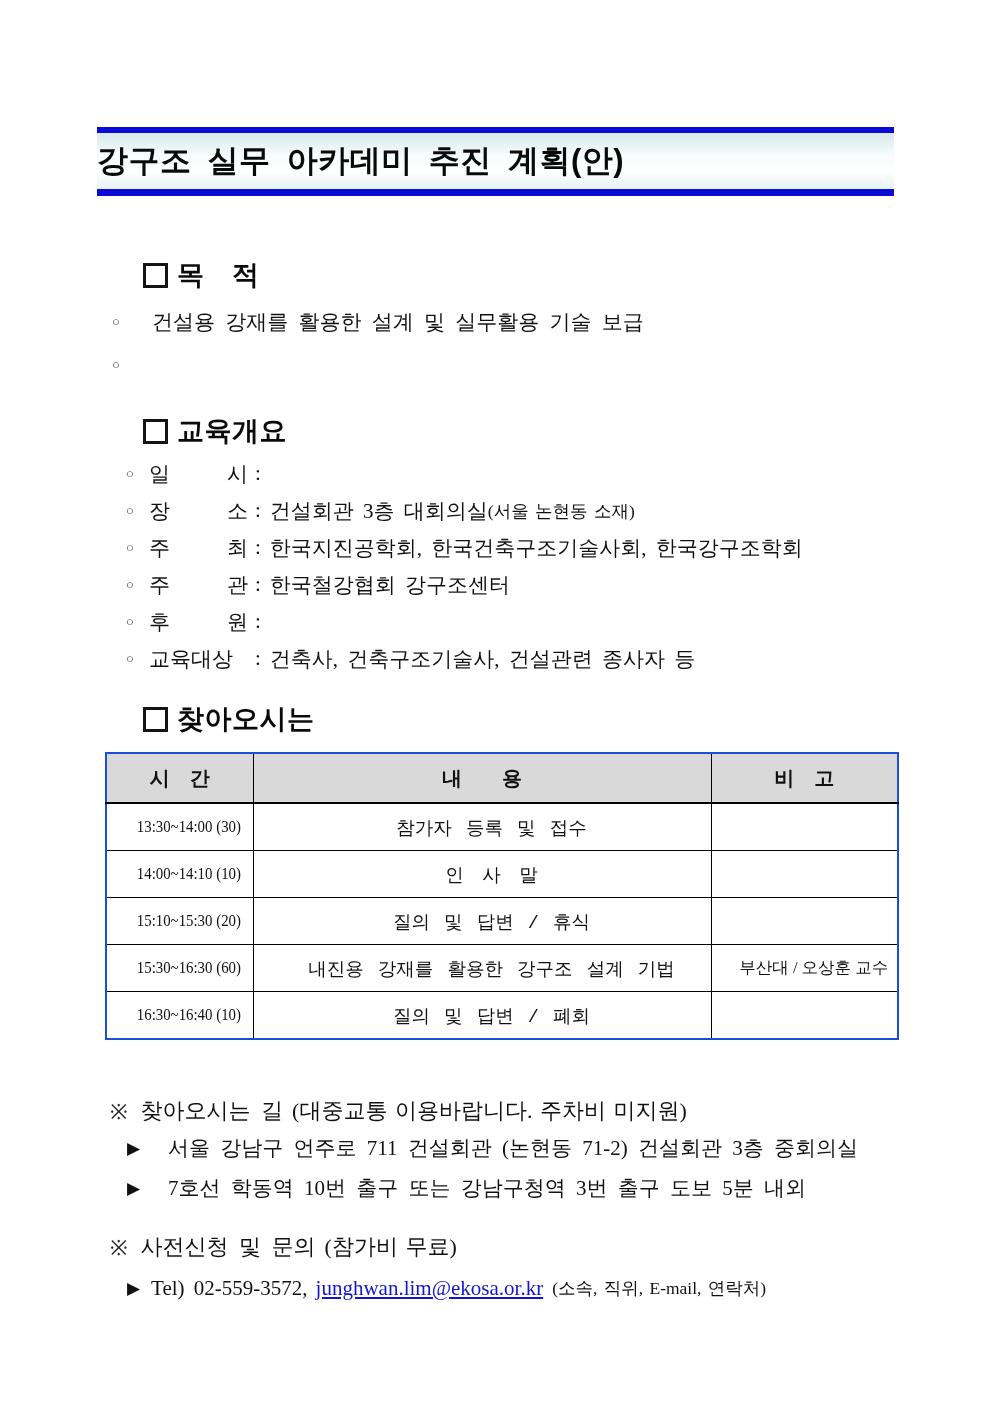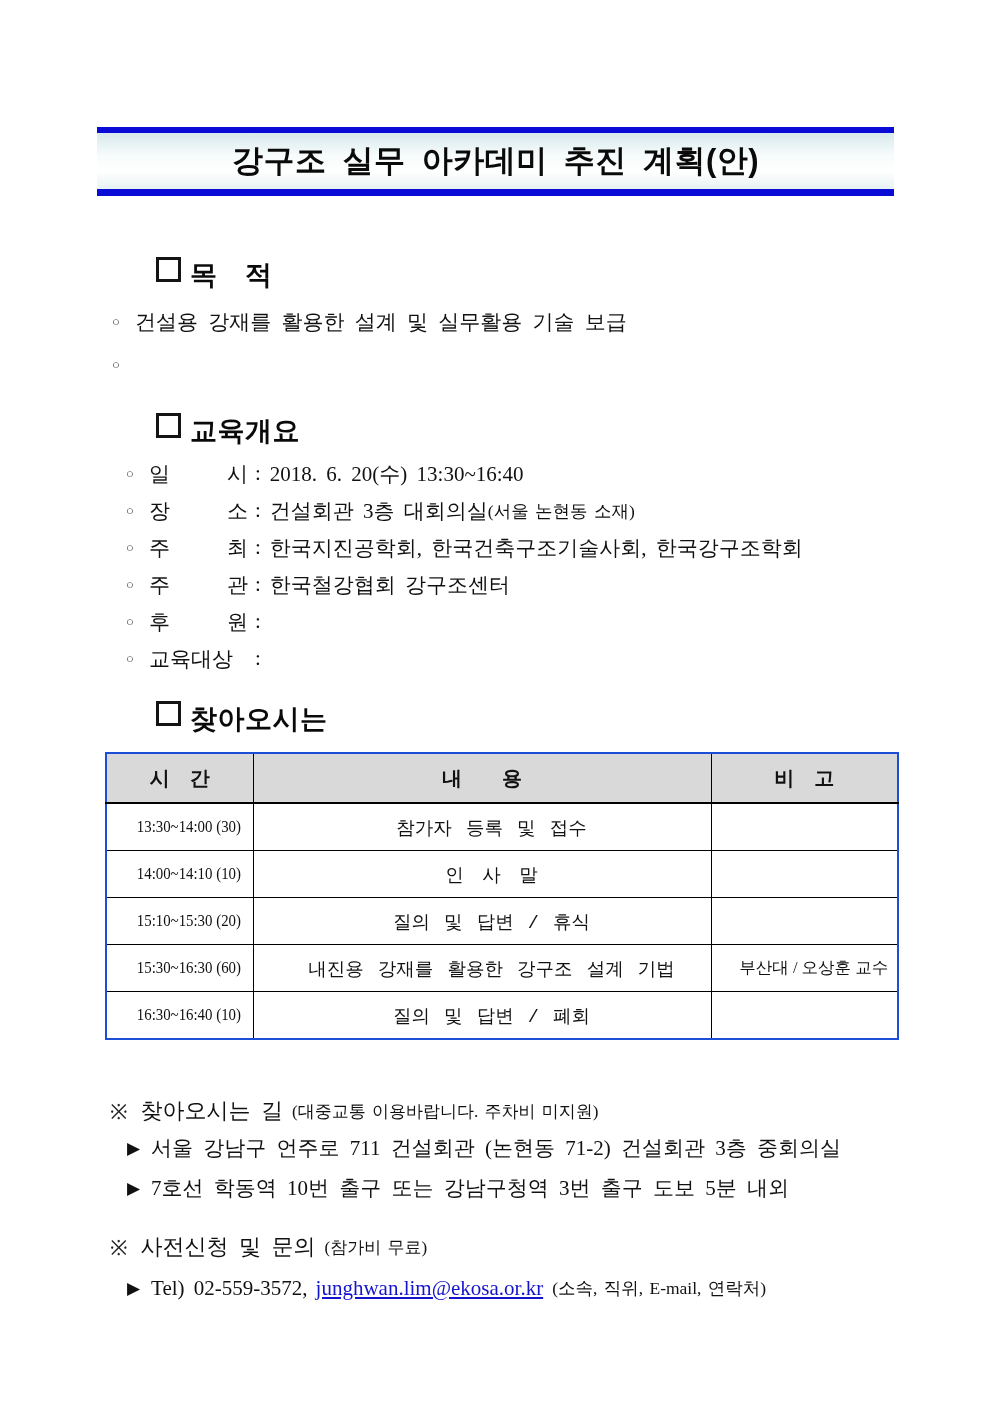--- a/index.html
+++ b/index.html
@@ -15,36 +15,36 @@
 
   
   .banner {
     position: absolute;
     left: 97px; top: 127px;
     width: 797px; height: 69px;
     box-sizing: border-box;
     border-top: 6px solid #0b0bd6;
     border-bottom: 7px solid #0b0bd6;
     background: linear-gradient(180deg, #d7eaec 0%, #f7fbfb 40%, #ffffff 68%, #e7f2f2 100%);
-    display: flex; align-items: center; justify-content: center;
+    display: flex; align-items: center; justify-content: flex-start;
   }
   .banner-title {
     font-family: "Liberation Sans", "DejaVu Sans", sans-serif;
     font-weight: bold;
     font-size: 31px;
     letter-spacing: 0.5px;
     word-spacing: 7px;
     color: #0a0a0a;
   }
 
   
   .sec-head {
     position: absolute;
-    left: 114px;
-    display: flex;  padding-left: 42px;
+    left: 101px;
+    display: flex; align-items: center; padding-left: 42px;
   }
   .box-icon {
     width: 19px; height: 19px;
     border: 3px solid #141414;
     background: transparent;
     margin-right: 9px;
     flex: 0 0 auto;
   }
   .sec-title {
     font-family: "Liberation Sans", "DejaVu Sans", sans-serif;
@@ -58,21 +58,21 @@
   #overview-head { top: 413px; }
   #schedule-head { top: 701px; }
 
   
   .bullet-list { position: absolute; }
   .bullet-row { display: flex; align-items: center; }
   .circle-bullet {
     font-size: 13px; width: 23px; flex: 0 0 auto;
     color: #222222;
   }
-  .body-text { font-size: 21px; word-spacing: 5px; white-space: pre; }
+  .body-text { font-size: 21px; word-spacing: 5px; white-space: pre; margin-left: 17px; }
 
   #purpose-list { left: 112px; top: 300px; }
   #purpose-list .bullet-row { height: 43px; }
 
   
   #overview-list { left: 126px; top: 455px; }
   #overview-list .bullet-row { height: 37px; }
   .ov-label {
     display: inline-block;
     width: 99px;
@@ -117,21 +117,21 @@
   }
   .td-time  { font-size: 16.5px; }
   .td-time .squeeze { display: inline-block; transform: scaleX(0.9); transform-origin: center; }
   .td-content { font-size: 18.5px; word-spacing: 3px; font-family: Liberation Mono, monospace; }
   .td-note { font-size: 16.5px; }
 
   
   .note-head { position: absolute; left: 110px; display: flex; align-items: center; }
   .ref-mark { font-size: 21px; margin-right: 13px; color: #222222; }
   .note-title { font-size: 22px; word-spacing: 5px; white-space: pre; }
-  .note-small { font-size: 17px; margin-left: 9px; word-spacing: 2px; }
+  .note-small { font-size: 22px; margin-left: 9px; word-spacing: 2px; }
 
   #directions-head   { top: 1096px; }
   #registration-head { top: 1232px; }
 
   .arrow-row { position: absolute; left: 127px; display: flex; align-items: center; height: 32px; }
   .arrow-icon { font-size: 17px; margin-right: 11px; color: #111111; flex: 0 0 auto; }
   #dir-item-0 { top: 1132px; }
   #dir-item-1 { top: 1172px; }
   #tel-row    { top: 1272px; }
 
@@ -170,21 +170,20 @@
 
   <div class="sec-head" id="overview-head">
     <span class="box-icon"></span>
     <span class="sec-title">교육개요</span>
   </div>
   <div class="bullet-list" id="overview-list">
     <div class="bullet-row">
       <span class="circle-bullet">○</span>
       <span class="ov-label">일 시</span>
       <span class="ov-colon">:</span>
-      <span class="ov-value">2018. 6. 20(수) 13:30~16:40</span>
       <span class="ov-note"></span>
     </div>
     <div class="bullet-row">
       <span class="circle-bullet">○</span>
       <span class="ov-label">장 소</span>
       <span class="ov-colon">:</span>
       <span class="ov-value">건설회관 3층 대회의실</span>
       <span class="ov-note">(서울 논현동 소재)</span>
     </div>
     <div class="bullet-row">
@@ -204,20 +203,21 @@
     <div class="bullet-row">
       <span class="circle-bullet">○</span>
       <span class="ov-label">후 원</span>
       <span class="ov-colon">:</span>
       <span class="ov-note"></span>
     </div>
     <div class="bullet-row">
       <span class="circle-bullet">○</span>
       <span class="ov-label">교육대상</span>
       <span class="ov-colon">:</span>
+      <span class="ov-value">건축사, 건축구조기술사, 건설관련 종사자 등</span>
       <span class="ov-note"></span>
     </div>
   </div>
 
   <div class="sec-head" id="schedule-head">
     <span class="box-icon"></span>
     <span class="sec-title">찾아오시는</span>
   </div>
 
   <table class="sched-table">

